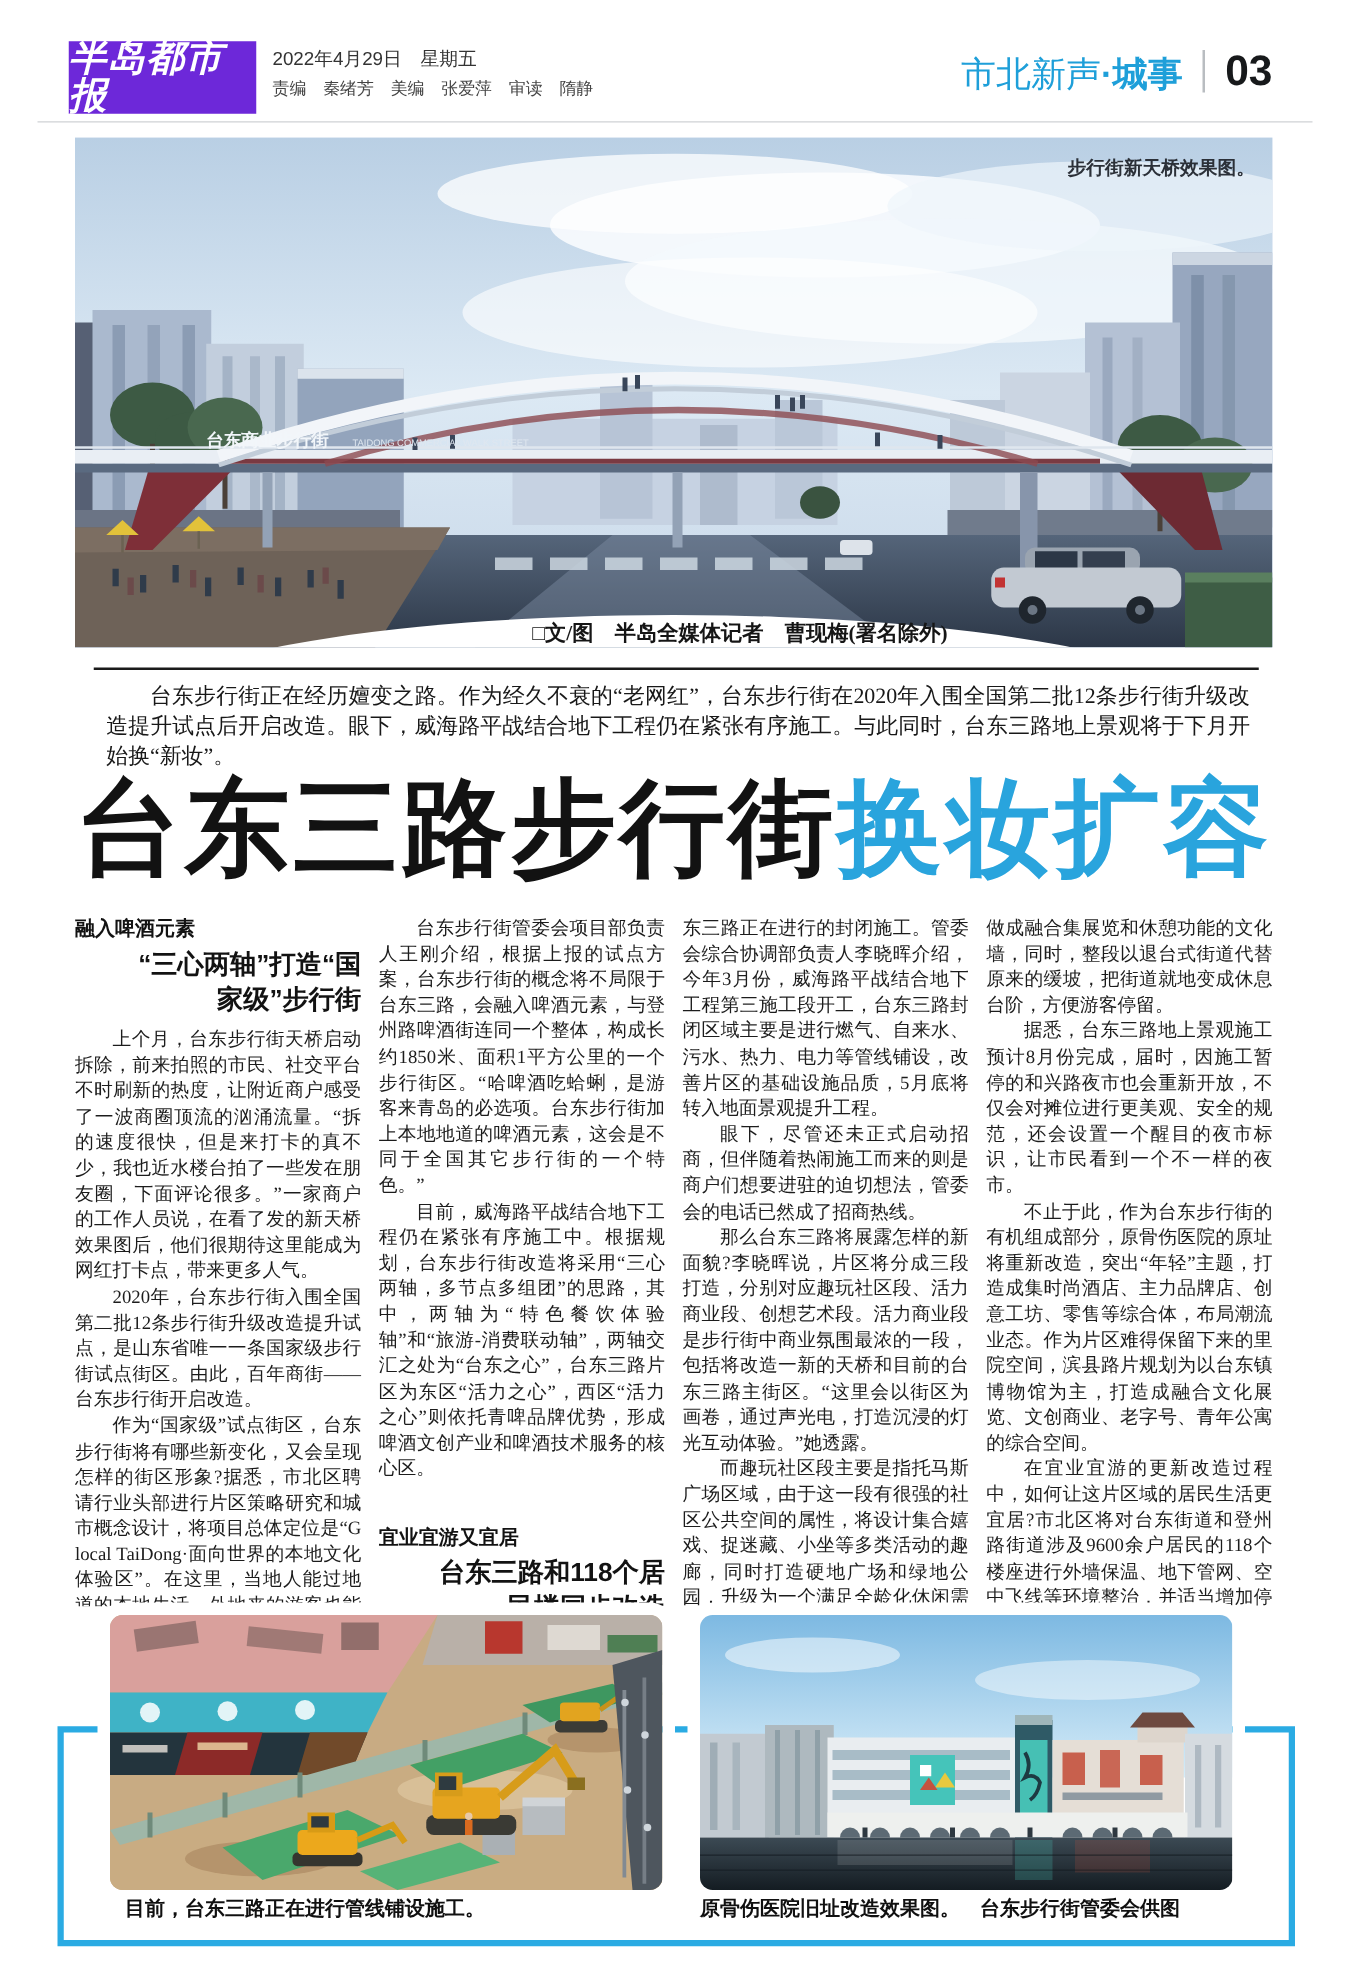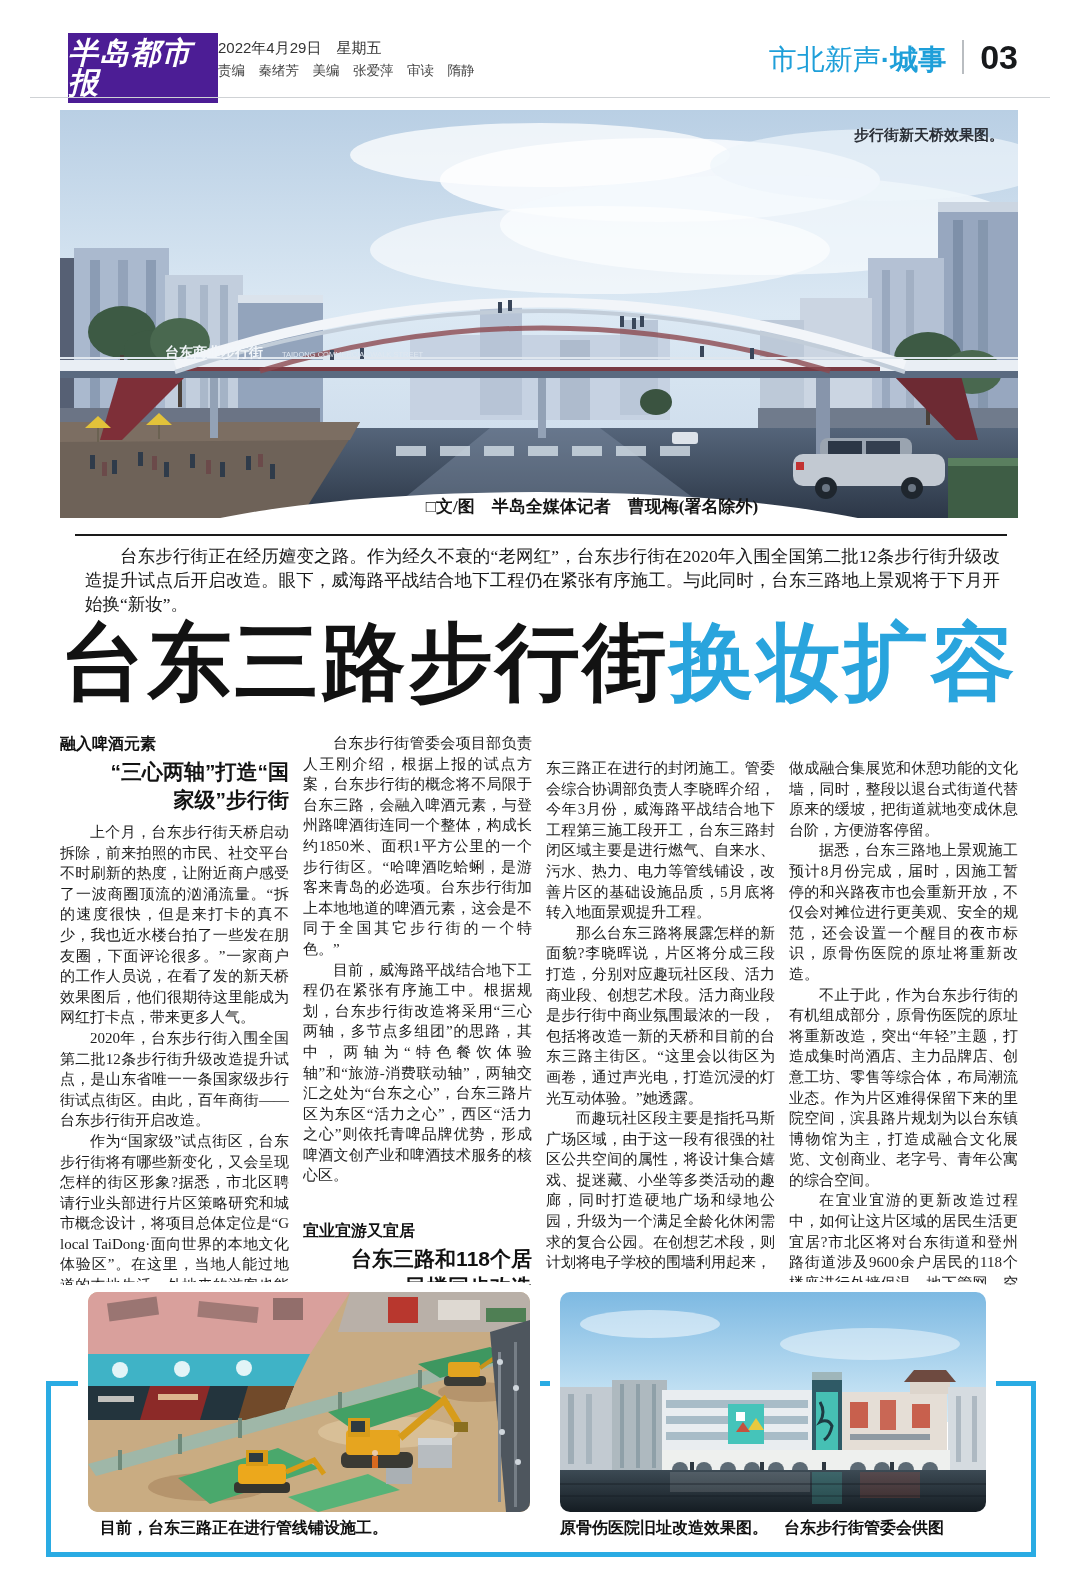--- a/index.html
+++ b/index.html
@@ -1,20 +1,20 @@
 <!DOCTYPE html>
 <html><head>
 <meta charset="utf-8">
 <style>
   html,body{margin:0;padding:0;background:#ffffff;}
   #page{position:relative;width:1080px;height:1574px;background:#fff;overflow:hidden;
         font-family:"Liberation Serif","DejaVu Serif",serif;color:#1b1b1b;}
 
   
-  .logo{position:absolute;left:68px;top:33px;width:150px;height:70px;background:#4c1d95;
+  .logo{position:absolute;left:55px;top:33px;width:150px;height:58px;background:#6d28d9;
         color:#fff;display:flex;align-items:center;justify-content:center;
         font:italic 700 30px/1 "Liberation Serif","DejaVu Serif",serif;letter-spacing:1px;}
   .date-line{position:absolute;left:218px;top:40px;font:400 15px/1 "Liberation Sans","DejaVu Sans",sans-serif;color:#333;}
   .editors-line{position:absolute;left:218px;top:64px;font:400 13.5px/1 "Liberation Sans","DejaVu Sans",sans-serif;color:#444;}
   .section-wrap{position:absolute;right:62px;top:40px;display:flex;align-items:flex-end;}
   .section-light{font:400 28px/1 "Liberation Sans","DejaVu Sans",sans-serif;color:#1e9fd9;}
   .section-bold{font:700 28px/1 "Liberation Sans","DejaVu Sans",sans-serif;color:#1e9fd9;}
   .section-divider{width:0;height:34px;border-left:2px solid #b9bdc1;margin:0 16px;}
   .page-number{font:700 34px/1 "Liberation Sans","DejaVu Sans",sans-serif;color:#17191b;}
   .header-rule{position:absolute;left:30px;right:30px;top:97px;height:1px;background:#cfd2d5;}
@@ -33,21 +33,21 @@
   .headline{position:absolute;left:60px;top:612px;width:958px;text-align:center;white-space:nowrap;
             font:900 84px/100px "Liberation Sans","DejaVu Sans",sans-serif;letter-spacing:3px;}
   .headline .h-black{color:#121212;}
   .headline .h-blue{color:#29a4dd;text-align:center;}
 
   
   .columns{position:absolute;left:60px;top:733px;width:958px;height:552px;display:flex;gap:14px;}
   .col{flex:1 1 0;overflow:hidden;}
   .col p{margin:0;font:400 15px/20.6px "Liberation Serif","DejaVu Serif",serif;color:#1c1c1c;
          text-indent:2em;word-break:break-all;text-align:justify;}
-  .col p.cont{text-indent:0;margin-top:25px;}
+  .col p.cont{text-indent:0;}
   .kicker{margin:0 0 3px;font:700 16px/22px "Liberation Sans","DejaVu Sans",sans-serif;color:#121212;}
   .subhead{margin:0 0 8px;font:700 21px/28px "Liberation Sans","DejaVu Sans",sans-serif;color:#121212;
            text-indent:2em;word-break:break-all;text-align:right;}
   .gap-top{margin-top:34px;}
 
   
   .photo-frame{position:absolute;left:46px;top:1381px;width:980px;height:166px;border:5px solid #2aabe3;background:#fff;z-index:1;}
   .photo{position:absolute;top:1292px;height:220px;border-radius:10px;overflow:hidden;z-index:2;box-shadow:0 0 0 10px #ffffff;}
   .photo svg{display:block;width:100%;height:100%;}
   .photo-left{left:88px;width:442px;}
@@ -232,26 +232,27 @@
     </div>
     <div class="col">
       <p>台东步行街管委会项目部负责人王刚介绍，根据上报的试点方案，台东步行街的概念将不局限于台东三路，会融入啤酒元素，与登州路啤酒街连同一个整体，构成长约1850米、面积1平方公里的一个步行街区。“哈啤酒吃蛤蜊，是游客来青岛的必选项。台东步行街加上本地地道的啤酒元素，这会是不同于全国其它步行街的一个特色。”</p>
       <p>目前，威海路平战结合地下工程仍在紧张有序施工中。根据规划，台东步行街改造将采用“三心两轴，多节点多组团”的思路，其中，两轴为“特色餐饮体验轴”和“旅游-消费联动轴”，两轴交汇之处为“台东之心”，台东三路片区为东区“活力之心”，西区“活力之心”则依托青啤品牌优势，形成啤酒文创产业和啤酒技术服务的核心区。</p>
       <div class="kicker gap-top">宜业宜游又宜居</div>
       <div class="subhead">台东三路和118个居民楼同步改造</div>
 
     </div>
     <div class="col">
       <p class="cont">东三路正在进行的封闭施工。管委会综合协调部负责人李晓晖介绍，今年3月份，威海路平战结合地下工程第三施工段开工，台东三路封闭区域主要是进行燃气、自来水、污水、热力、电力等管线铺设，改善片区的基础设施品质，5月底将转入地面景观提升工程。</p>
+      <p>眼下，尽管还未正式启动招商，但伴随着热闹施工而来的则是商户们想要进驻的迫切想法，管委会的电话已然成了招商热线。</p>
       <p>那么台东三路将展露怎样的新面貌?李晓晖说，片区将分成三段打造，分别对应趣玩社区段、活力商业段、创想艺术段。活力商业段是步行街中商业氛围最浓的一段，包括将改造一新的天桥和目前的台东三路主街区。“这里会以街区为画卷，通过声光电，打造沉浸的灯光互动体验。”她透露。</p>
       <p>而趣玩社区段主要是指托马斯广场区域，由于这一段有很强的社区公共空间的属性，将设计集合嬉戏、捉迷藏、小坐等多类活动的趣廊，同时打造硬地广场和绿地公园，升级为一个满足全龄化休闲需求的复合公园。在创想艺术段，则计划将电子学校的围墙利用起来，</p>
     </div>
     <div class="col">
       <p class="cont">做成融合集展览和休憩功能的文化墙，同时，整段以退台式街道代替原来的缓坡，把街道就地变成休息台阶，方便游客停留。</p>
-      <p>据悉，台东三路地上景观施工预计8月份完成，届时，因施工暂停的和兴路夜市也会重新开放，不仅会对摊位进行更美观、安全的规范，还会设置一个醒目的夜市标识，原骨伤医院的原址将重新改造。</p>
+      <p>据悉，台东三路地上景观施工预计8月份完成，届时，因施工暂停的和兴路夜市也会重新开放，不仅会对摊位进行更美观、安全的规范，还会设置一个醒目的夜市标识，让市民看到一个不一样的夜市。</p>
       <p>不止于此，作为台东步行街的有机组成部分，原骨伤医院的原址将重新改造，突出“年轻”主题，打造成集时尚酒店、主力品牌店、创意工坊、零售等综合体，布局潮流业态。作为片区难得保留下来的里院空间，滨县路片规划为以台东镇博物馆为主，打造成融合文化展览、文创商业、老字号、青年公寓的综合空间。</p>
       <p>在宜业宜游的更新改造过程中，如何让这片区域的居民生活更宜居?市北区将对台东街道和登州路街道涉及9600余户居民的118个楼座进行外墙保温、地下管网、空中飞线等环境整治，并适当增加停车位、健身休闲设施，改善居民居住环境。</p>
     </div>
   </div>
 
   <div class="photo-frame"></div>
 
   <div class="photo photo-left">
     <svg viewBox="0 0 442 220" preserveAspectRatio="none">
       <rect x="0" y="0" width="442" height="220" fill="#c8ab83"></rect>

